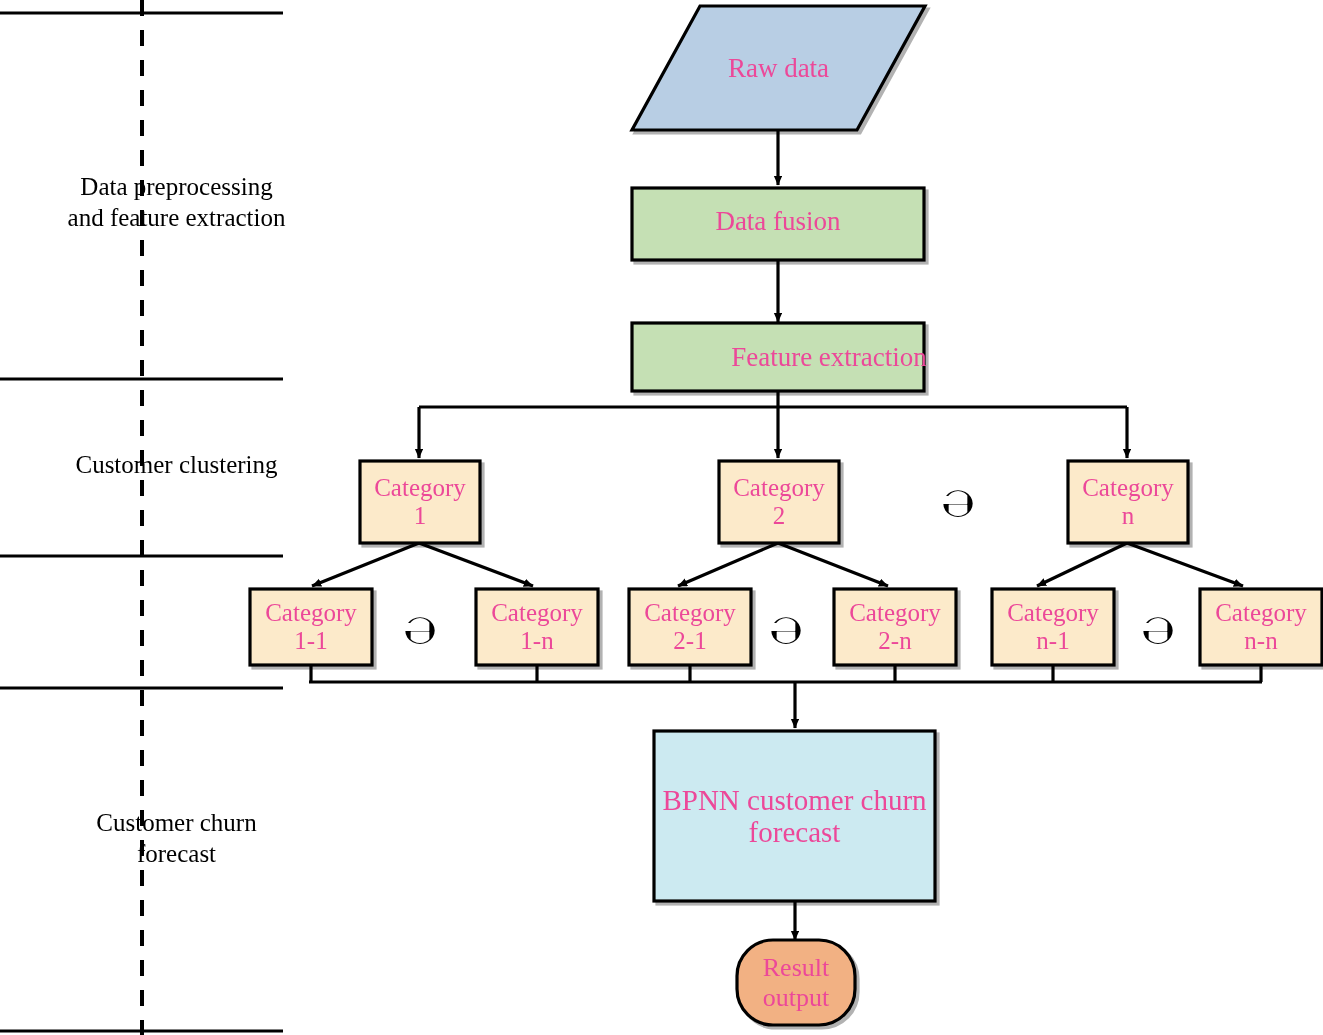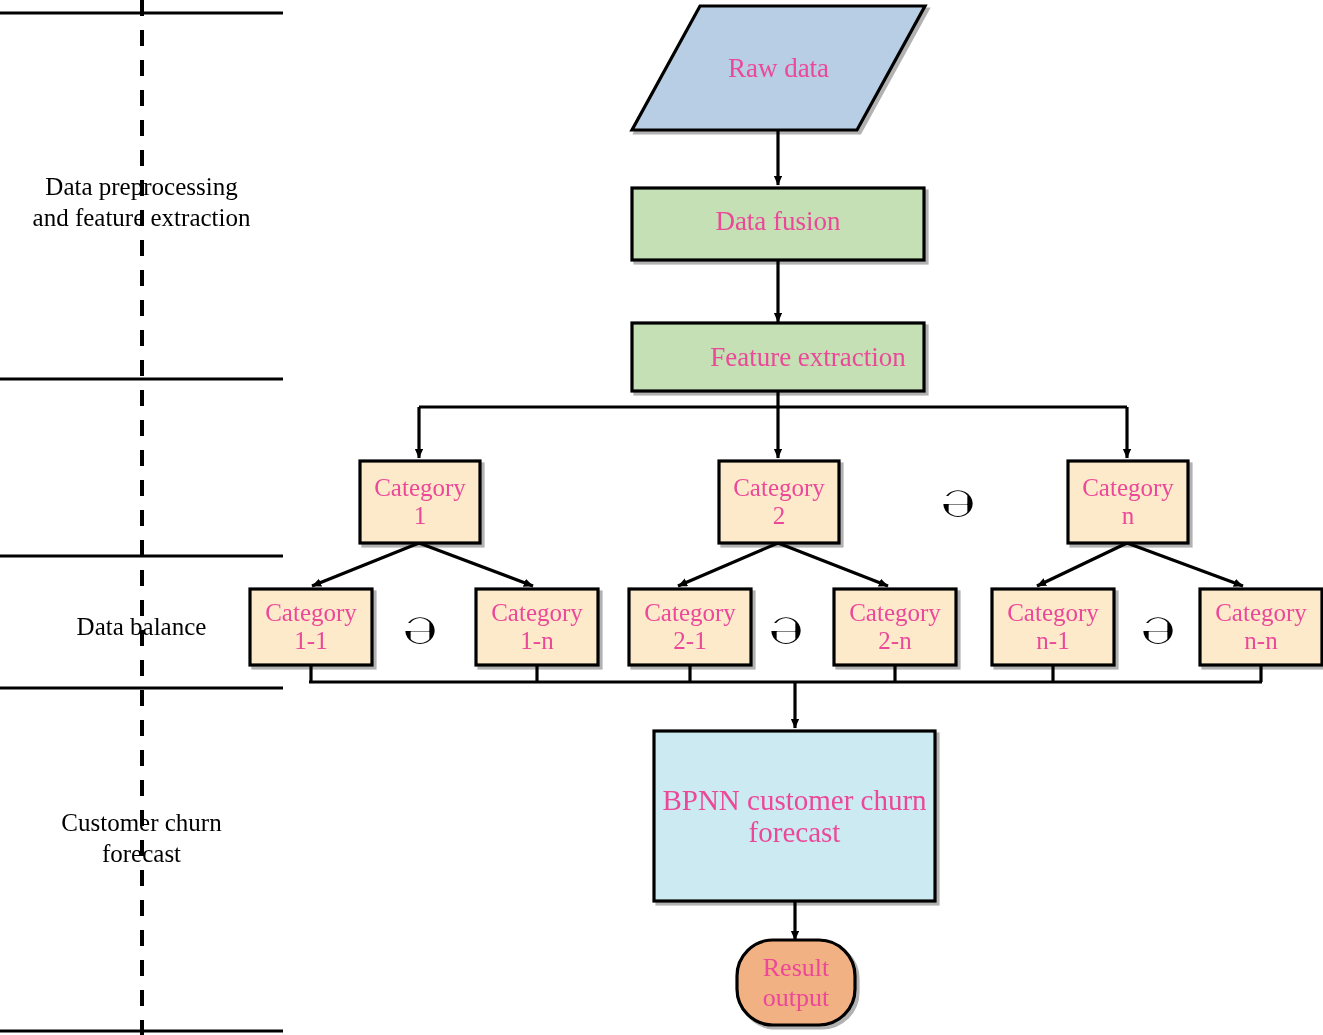--- a/index.html
+++ b/index.html
@@ -33,20 +33,21 @@
     pointer-events: none;
     white-space: pre-line;
   }
   .stage-label {
     position: absolute;
     text-align: center;
     color: #000000;
     font-size: 25px;
     line-height: 1.22;
     white-space: pre-line;
+    margin-left: 35px;
   }
   .ellipsis-mark {
     position: absolute;
     color: #000000;
     font-size: 40px;
     font-family: "DejaVu Sans", sans-serif;
     line-height: 1;
     transform: rotate(180deg);
   }
 </style>
@@ -128,31 +129,31 @@
 
       <rect x="654" y="731" width="281" height="170" fill="#cceaf1" filter="url(#softshadow)"></rect>
 
       <rect x="737" y="940" width="118" height="85" rx="36" ry="36" fill="#f2b183" filter="url(#softshadow)"></rect>
     </g>
   </svg>
 
   <div class="stage-label" style="left:0; top:172; width:283px; top:172px;">Data preprocessing
 and feature extraction</div>
 
+  <div class="stage-label" style="left:0; top:450px; width:283px;">Customer clustering</div>
 
-  <div class="stage-label" style="left:0; top:612px; width:283px;">Data balance</div>
 
   <div class="stage-label" style="left:0; top:808px; width:283px;">Customer churn
 forecast</div>
 
   <div class="node-label" style="left:632px; top:40px; width:293px; height:56px; font-size:27px;">Raw data</div>
 
   <div class="node-label" style="left:632px; top:188px; width:292px; height:66px; font-size:27px;">Data fusion</div>
 
-  <div class="node-label" style="left:632px; top:323px; width:352px; height:68px; font-size:27px;">Feature extraction</div>
+  <div class="node-label" style="left:632px; top:323px; width:352px; height:68px; font-size:27px;padding-left:21px;">Feature extraction</div>
 
   <div class="node-label" style="left:360px; top:461px; width:120px; height:82px; font-size:25px;">Category
 1</div>
   <div class="node-label" style="left:719px; top:461px; width:120px; height:82px; font-size:25px;">Category
 2</div>
   <div class="node-label" style="left:1068px; top:461px; width:120px; height:82px; font-size:25px;">Category
 n</div>
 
   <div class="node-label" style="left:250px; top:589px; width:122px; height:76px; font-size:25px;">Category
 1-1</div>

